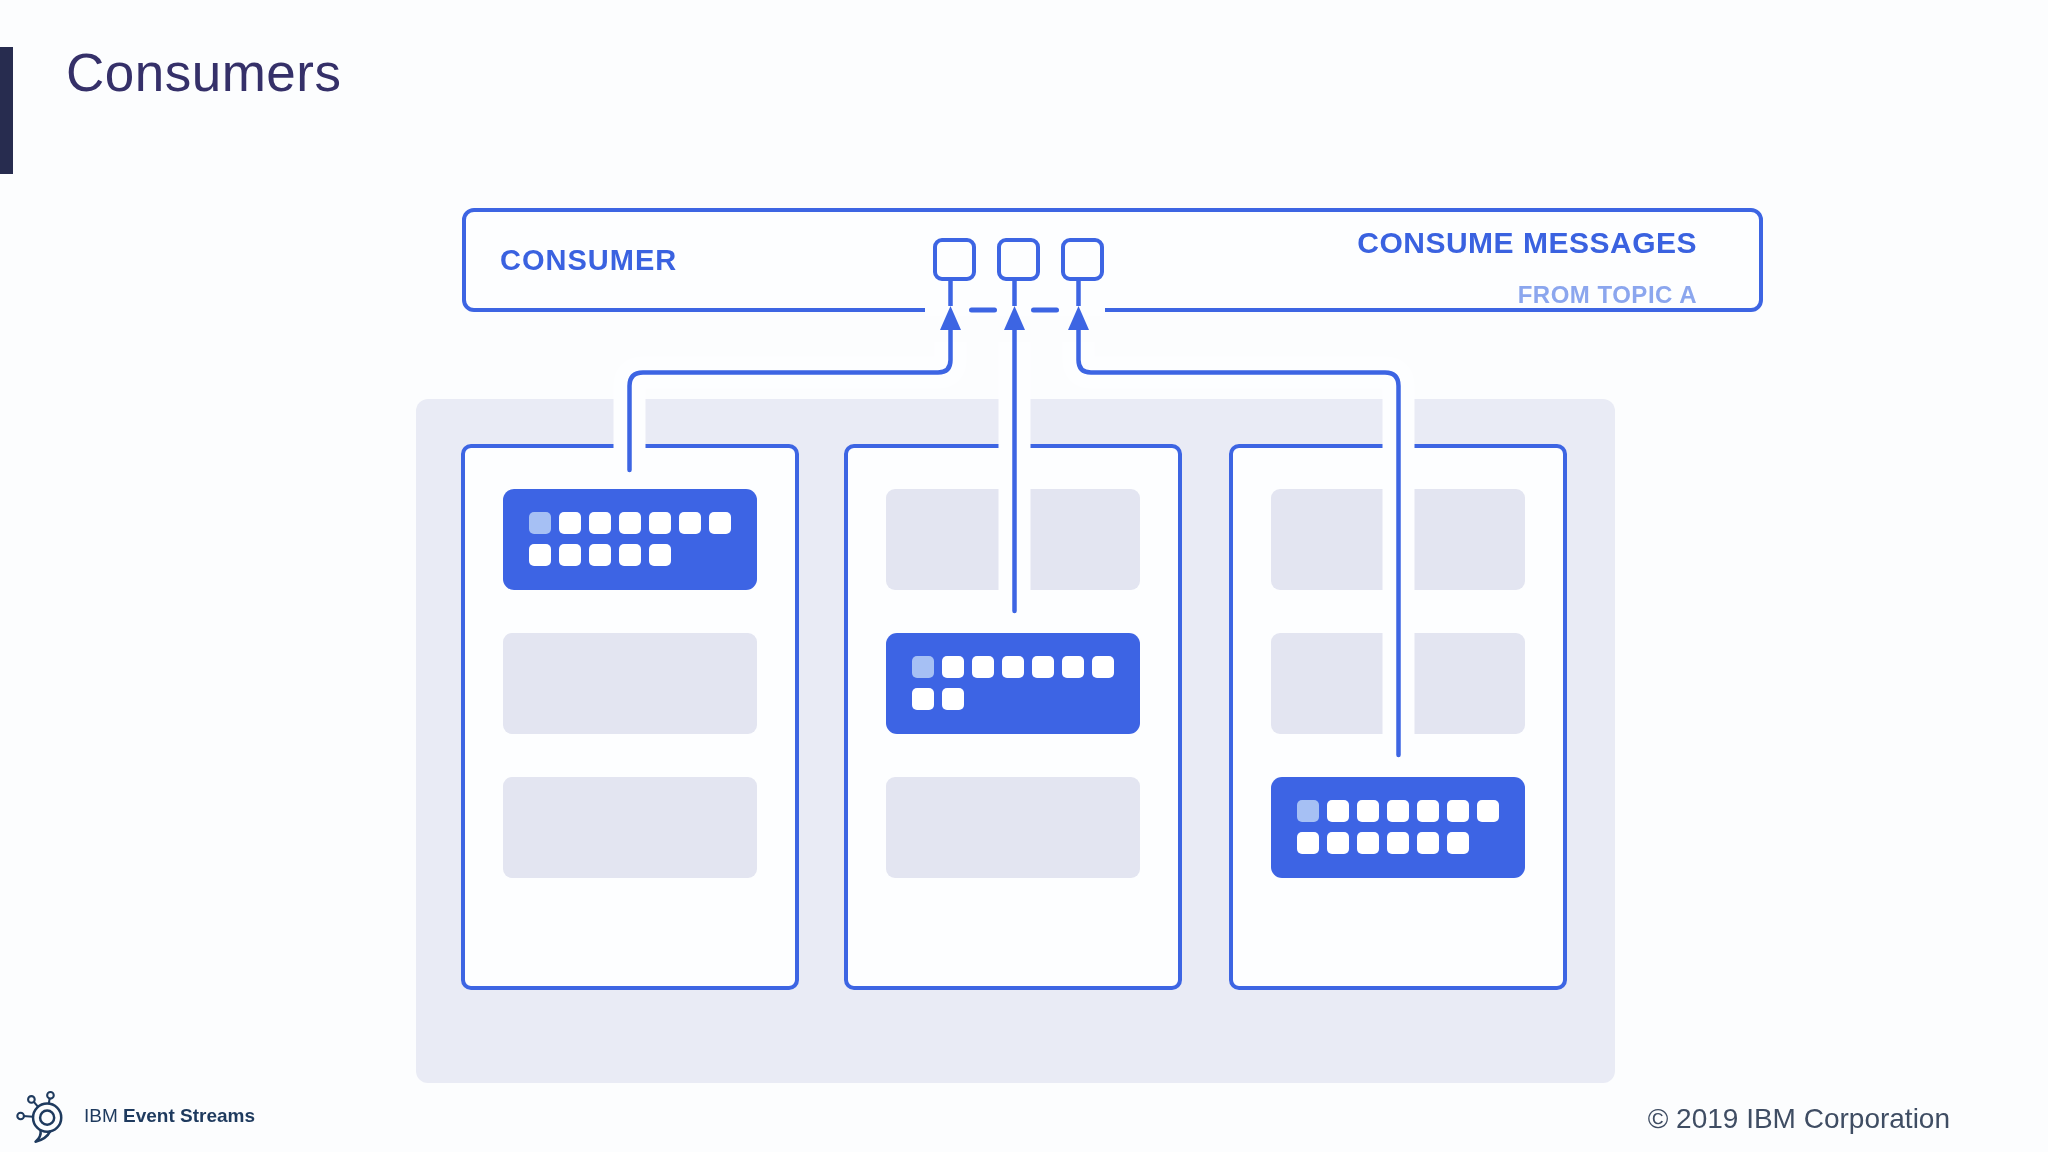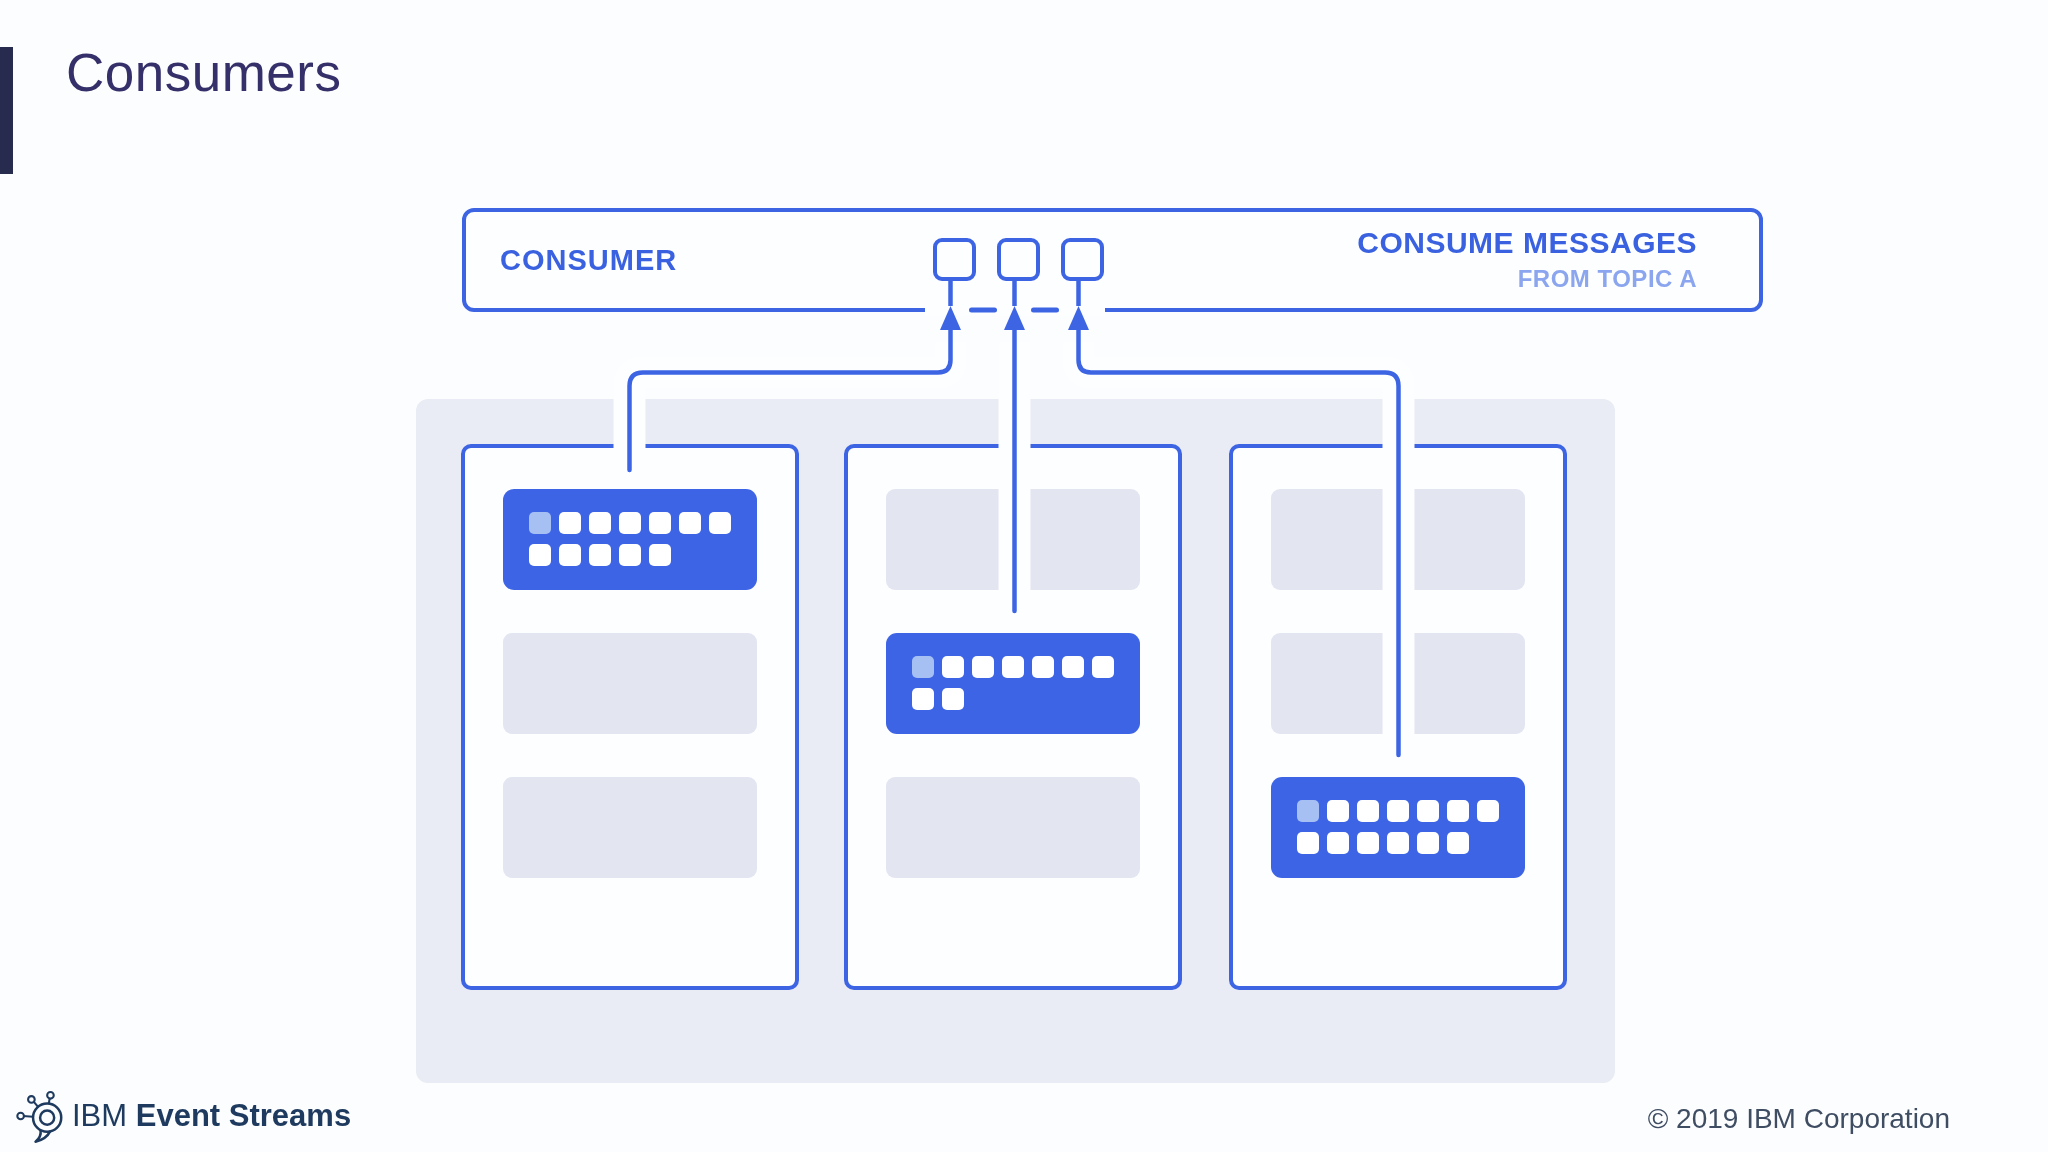--- a/index.html
+++ b/index.html
@@ -24,35 +24,35 @@
   .sq-row{display:flex;gap:8px;margin-bottom:10px;}
   .sq{width:22px;height:22px;border-radius:5px;background:#ffffff;}
   .sq-light{background:var(--light-square,#a6c0f4);}
   
   .consumer-box{position:absolute;left:462px;top:208px;width:1301px;height:104px;box-sizing:border-box;
     background:var(--box-bg,#fdfeff);border:4px solid var(--blue,#3d65e3);border-radius:12px;}
   .consumer-label{position:absolute;left:34px;top:0;height:96px;display:flex;align-items:center;
     font-size:29px;font-weight:bold;letter-spacing:1px;color:var(--blue-text,#3a62e0);}
   .consume-msg{position:absolute;right:62px;top:14px;text-align:right;}
   .consume-msg .line1{font-size:30px;font-weight:bold;letter-spacing:0.5px;color:var(--blue-text,#3a62e0);text-align:right;}
-  .consume-msg .line2{font-size:24px;font-weight:bold;letter-spacing:0.5px;margin-top:5px;
+  .consume-msg .line2{font-size:24px;font-weight:bold;letter-spacing:0.5px;margin-top:21px;
     color:var(--blue-light-text,#8ba6ee);}
   .squares-row{position:absolute;left:467px;top:26px;display:flex;gap:21px;}
   .consumer-square{width:43px;height:43px;box-sizing:border-box;border:4px solid var(--blue,#3d65e3);
     border-radius:9px;background:var(--box-bg,#fdfeff);}
   
   .overlay{position:absolute;left:0;top:0;pointer-events:none;}
   .casing{fill:none;stroke:var(--box-bg,#fdfeff);stroke-width:32;stroke-linejoin:round;}
   .flow{fill:none;stroke:var(--blue,#3d65e3);stroke-width:4.5;stroke-linecap:round;stroke-linejoin:round;}
   .stub{stroke:var(--blue,#3d65e3);stroke-width:4.5;}
   .dash{fill:var(--blue,#3d65e3);}
   .arrow{fill:var(--blue,#3d65e3);}
   
   .footer-brand{position:absolute;left:14px;top:1086px;display:flex;align-items:center;}
-  .brand-text{margin-left:0;font-size:31px;color:var(--ink-navy,#1e3a5e);}
+  .brand-text{margin-left:12px;font-size:19px;color:var(--ink-navy,#1e3a5e);}
   .brand-text b{font-weight:bold;}
   .copyright{position:absolute;right:98px;top:1103px;font-size:28px;color:var(--ink-copy,#3f4d63);}
 </style>
 </head>
 <body style="--blue: #3d65e3; --blue-fill: #3d64e4; --blue-text: #3a62e0; --blue-light-text: #8ba6ee; --light-square: #a6c0f4; --lavender: #e9ebf5; --slot: #e3e5f1; --box-bg: #fdfeff; --paper: #fcfdfe; --ink-title: #353069; --ink-bar: #272c4f; --ink-navy: #1e3a5e; --ink-copy: #3f4d63;">
 
 <div class="accent-bar"></div>
 <h1 class="title">Consumers</h1>
 
 <div class="cluster"></div>

